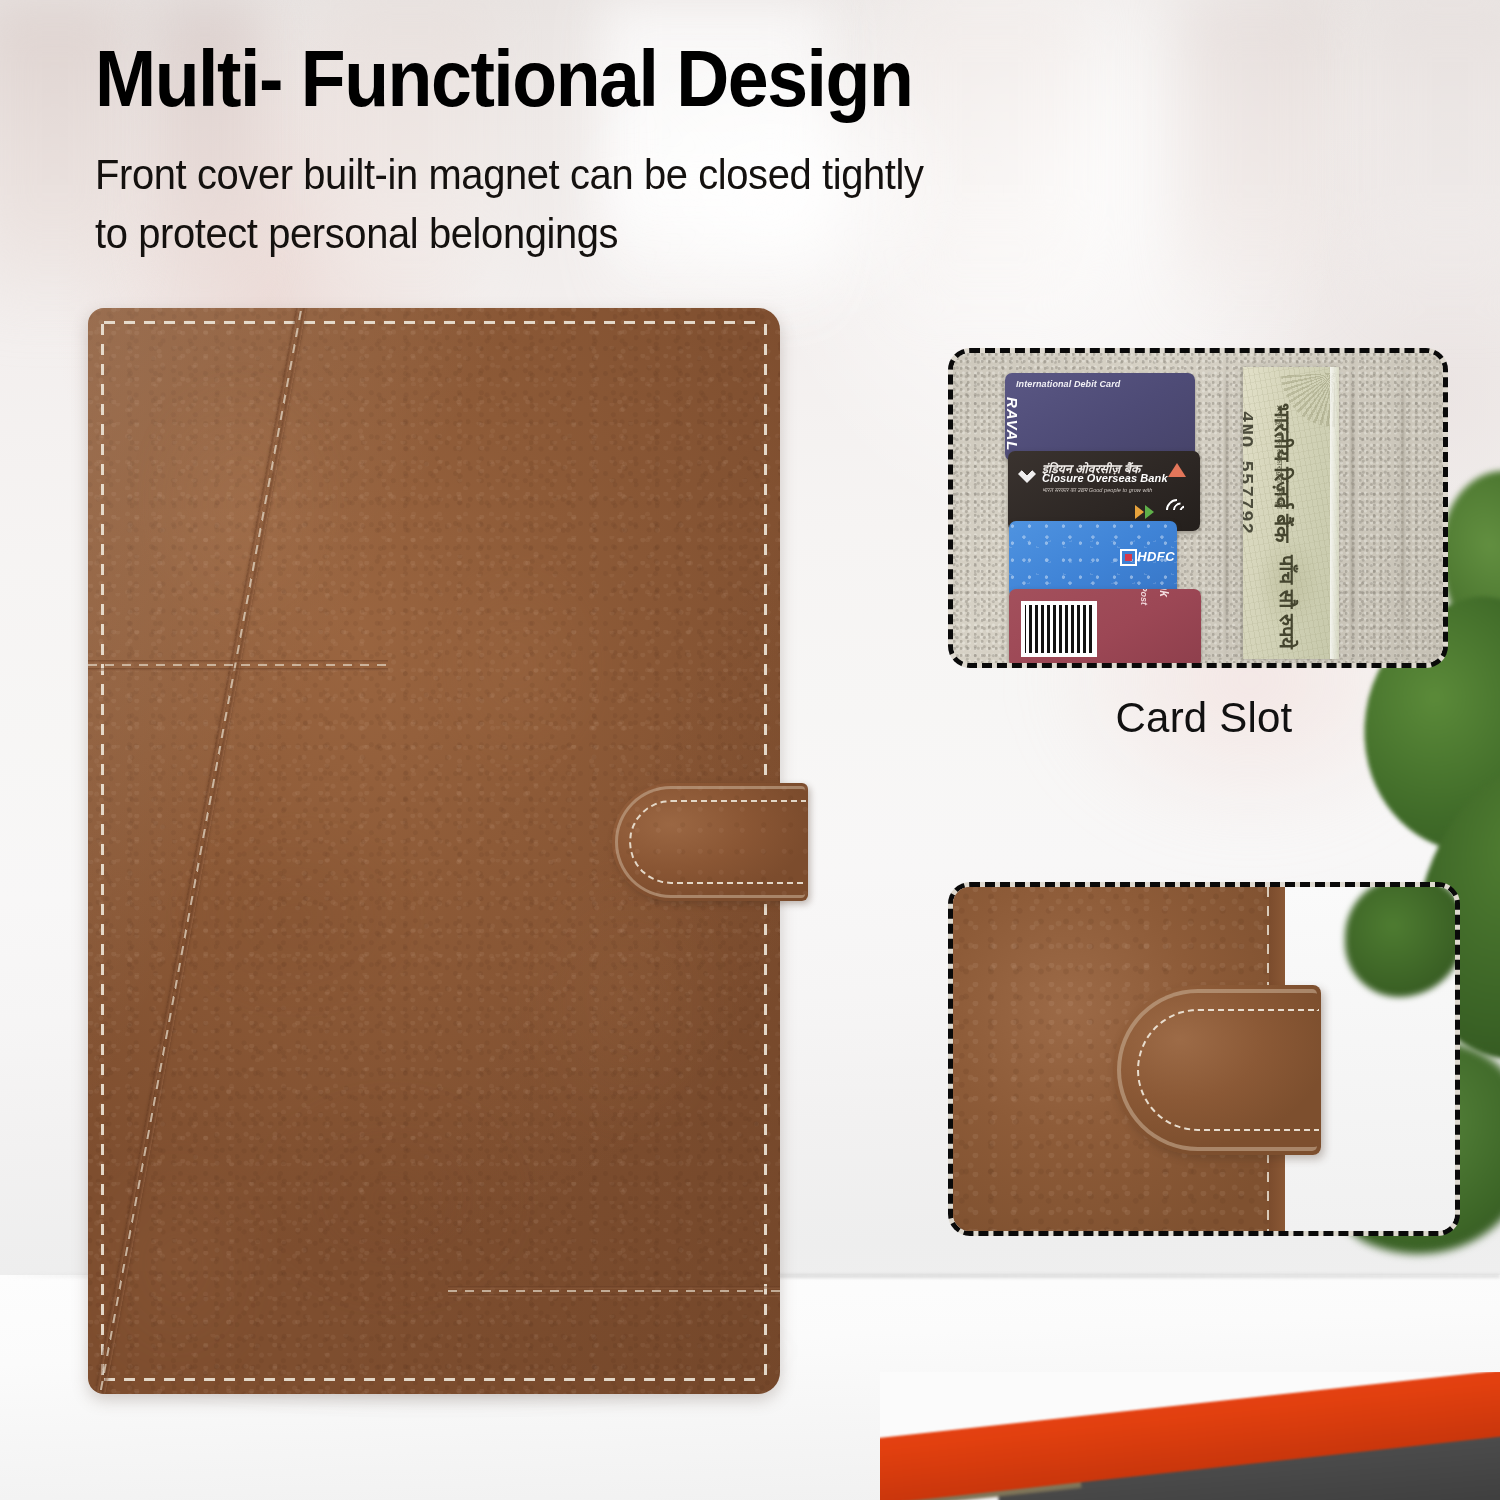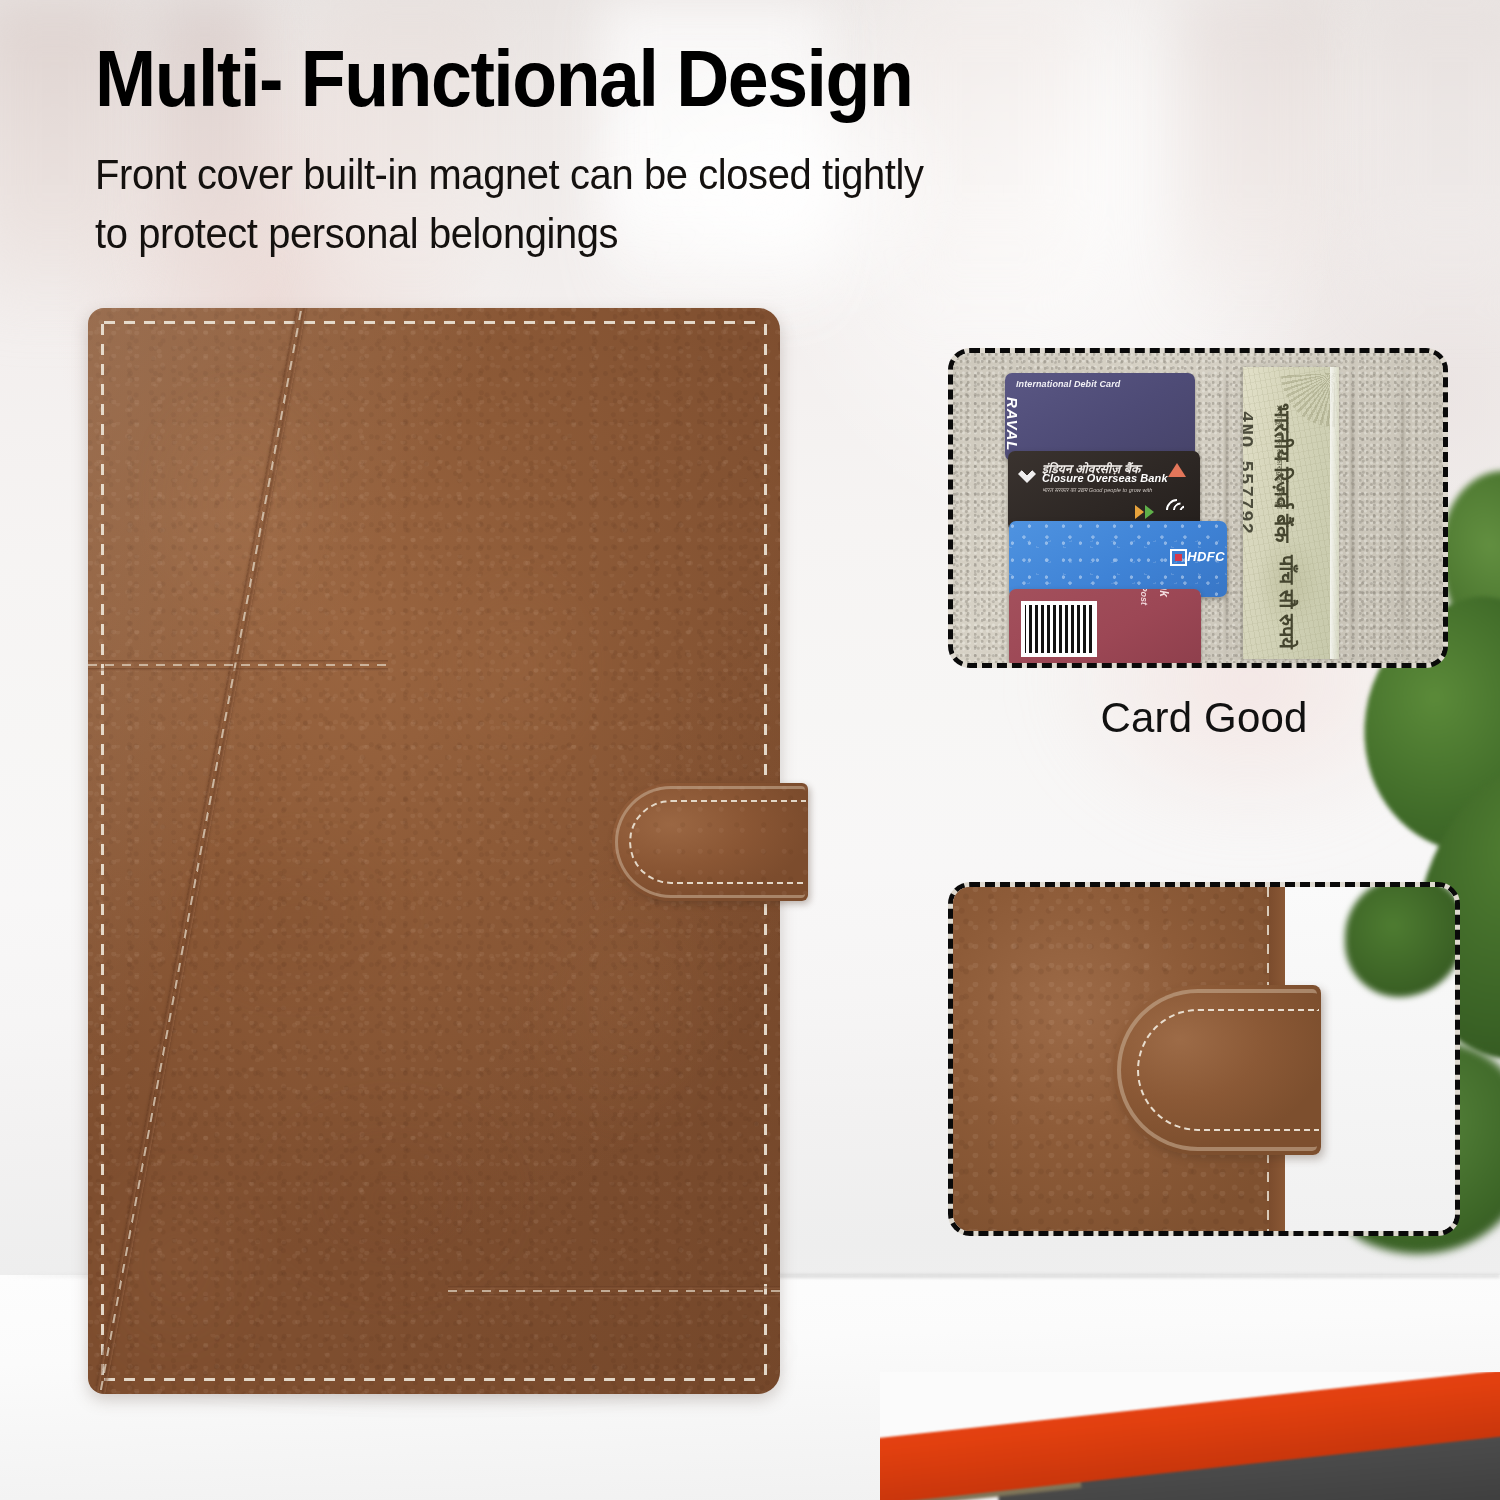--- a/index.html
+++ b/index.html
@@ -479,21 +479,21 @@
     border: 2.2px solid #fff;
     border-color: #fff transparent transparent transparent;
     border-radius: 50%;
     transform: translateY(-50%) rotate(-45deg);
   }
   .card-black .wave span:nth-child(1) { width: 8px;  height: 8px;  }
   .card-black .wave span:nth-child(2) { width: 15px; height: 15px; }
   .card-black .wave span:nth-child(3) { width: 22px; height: 22px; }
 
   .card-blue {
-    left: 56px; top: 168px; width: 218px; height: 76px;
+    left: 56px; top: 168px; width: 168px; height: 76px;
     background: linear-gradient(150deg, #4f93e0 0%, #3f83d6 55%, #3876c6 100%);
   }
   .card-blue .doodles {
     position: absolute; inset: 0;
     opacity: .45;
     background-image:
       radial-gradient(circle at 20% 30%, rgba(255,255,255,0.9) 0 1.4px, rgba(0,0,0,0) 2px),
       radial-gradient(circle at 65% 70%, rgba(255,255,255,0.85) 0 1.4px, rgba(0,0,0,0) 2px),
       linear-gradient(40deg, rgba(255,255,255,0.35) 0 2px, rgba(0,0,0,0) 2px),
       linear-gradient(-35deg, rgba(255,255,255,0.3) 0 2px, rgba(0,0,0,0) 2px);
@@ -802,21 +802,21 @@
       <div class="hdfc-mark"></div>
       <div class="hdfc-txt">HDFC</div>
     </div>
 
     <div class="card card-red">
       <div class="qr"></div>
       <div class="ippb-bank">Payments Bank</div>
       <div class="ippb-post">Post</div>
     </div>
   </div>
-  <div class="inset-label label-card-slot">Card Good</div>
+  <div class="inset-label label-card-slot">Card Slot</div>
 
   <div class="inset inset-magnetic">
     <div class="mag-bg"></div>
     <div class="mag-leaf"></div>
     <div class="mag-leather">
       <div class="mag-leather-grain"></div>
       <div class="mag-edge-stitch"></div>
       <div class="mag-spine"></div>
     </div>
     <div class="mag-strap-tail"></div>

